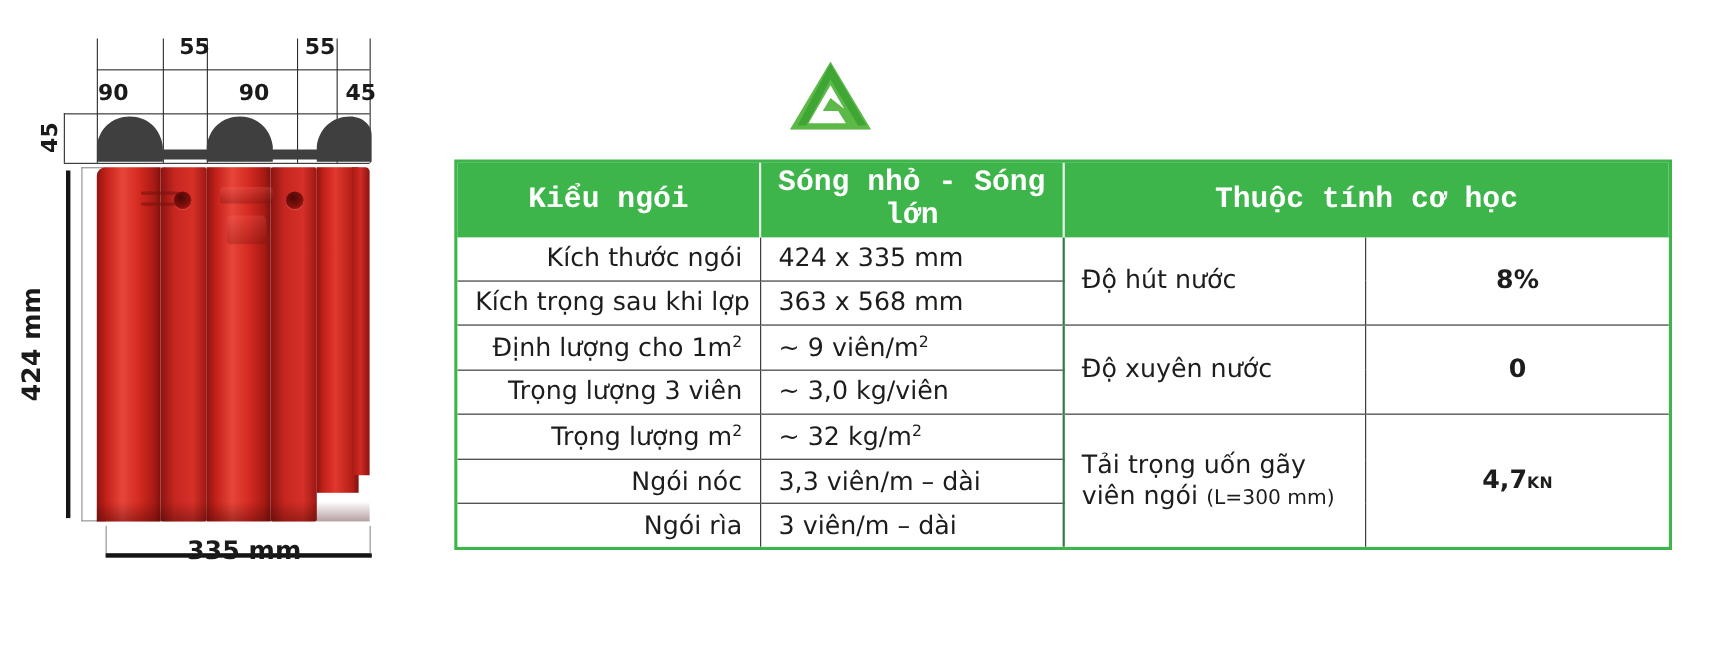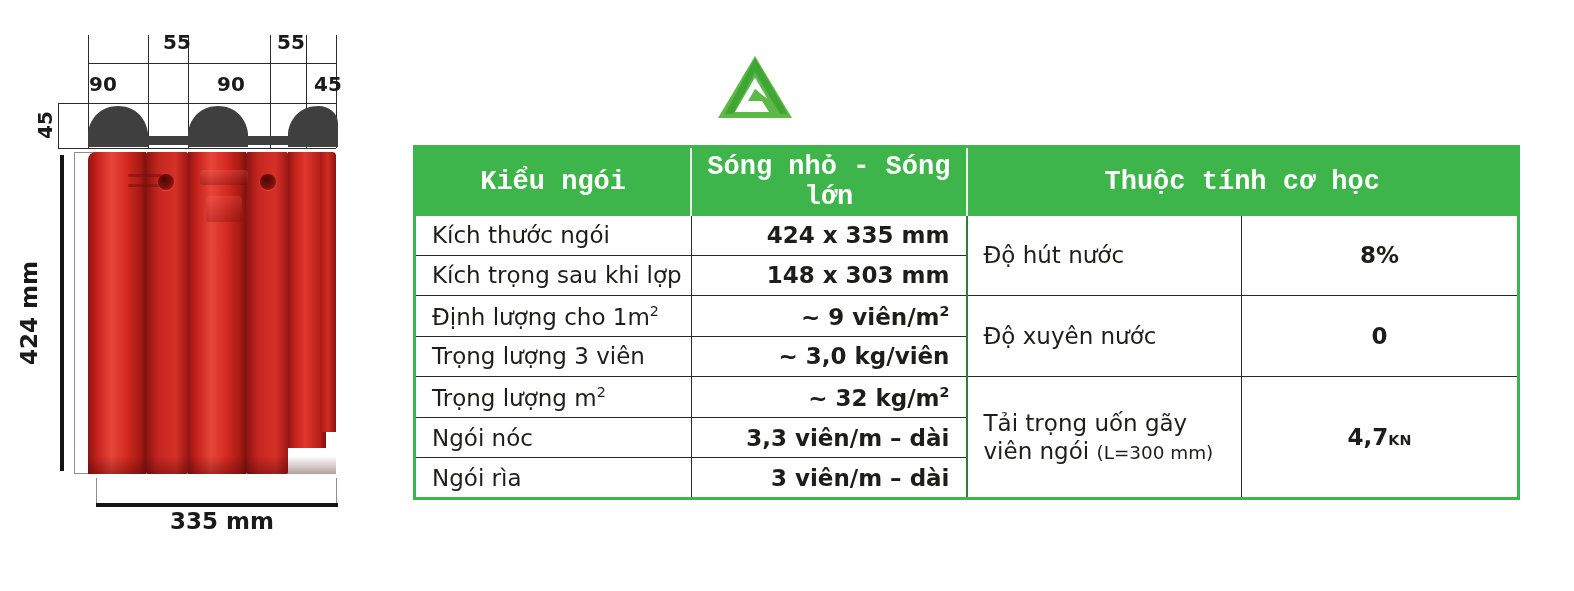--- a/index.html
+++ b/index.html
@@ -107,22 +107,22 @@
     color:#1d1d1b;
     padding:0 16px;
     border-top:1px solid #2a2a2a;
     border-right:1px solid #2a2a2a;
     vertical-align:middle;
     background:#fff;
   }
   #spec-table tbody tr:first-child td{border-top:none;}
   #spec-table td:last-child{border-right:none;}
 
-  td.c-name{width:314px;text-align:left;white-space:nowrap;}
-  td.c-val{width:393px;text-align:right;white-space:nowrap;font-weight:bold;}
+  td.c-name{width:314px;text-align:right;white-space:nowrap;}
+  td.c-val{width:393px;text-align:left;white-space:nowrap;}
   td.c-prop{width:295px;text-align:left;border-left:2px solid #2f7d3c;}
   td.c-num{width:105px;text-align:center;font-weight:bold;font-size:30px;}
 
   .sup{font-size:0.62em;vertical-align:super;}
   .small-unit{font-size:0.62em;font-weight:bold;letter-spacing:0.3px;}
   .paren-small{font-size:0.80em;}
   .prop-line{display:block;line-height:1.22;}
 </style>
 </head>
 <body>
@@ -167,21 +167,21 @@
   <div class="rule-thin-v" style="left:74px;top:152px;height:322px;"></div>
   <div class="rule-thin-h" style="left:74px;top:152px;width:22px;"></div>
   <div class="rule-thin-h" style="left:74px;top:473px;width:22px;"></div>
   <div class="rule-thick-v" style="left:60px;top:155px;height:316px;"></div>
   <div class="dim dim-big" id="v424" style="left:-26px;top:300px;width:110px;text-align:center;">424 mm</div>
 
   <div class="rule-thin-h" style="left:96px;top:503px;width:240px;"></div>
   <div class="rule-thin-v" style="left:96px;top:478px;height:25px;"></div>
   <div class="rule-thin-v" style="left:336px;top:478px;height:25px;"></div>
   <div class="rule-thick-h" style="left:96px;top:503px;width:242px;"></div>
-  <div class="dim dim-big" style="left:170px;top:508px;">335 mm</div>
+  <div class="dim dim-big" style="left:170px;top:488px;">335 mm</div>
 
   <div id="tile">
 
     <div class="roll" style="left:0px;width:58px;
          background:linear-gradient(90deg,#8d1512 0%,#c22019 14%,#e8453a 40%,#d42a21 66%,#a81a14 90%,#7d120f 100%);
          border-top-left-radius:8px;"></div>
 
     <div class="pan" style="left:58px;width:42px;
          background:linear-gradient(90deg,#8a1411 0%,#c62620 30%,#d63028 70%,#9c1813 100%);"></div>
 
@@ -239,21 +239,21 @@
 
       <tr>
         <td class="c-name">Kích thước ngói</td>
         <td class="c-val">424 x 335 mm</td>
         <td class="c-prop" rowspan="2">Độ hút nước</td>
         <td class="c-num" rowspan="2">8%</td>
       </tr>
 
       <tr>
         <td class="c-name">Kích trọng sau khi lợp</td>
-        <td class="c-val">148 x 303 mm</td>
+        <td class="c-val">363 x 568 mm</td>
       </tr>
 
       <tr>
         <td class="c-name">Định lượng cho 1m<span class="sup">2</span></td>
         <td class="c-val">~ 9 viên/m<span class="sup">2</span></td>
         <td class="c-prop" rowspan="2">Độ xuyên nước</td>
         <td class="c-num" rowspan="2">0</td>
       </tr>
 
       <tr>

